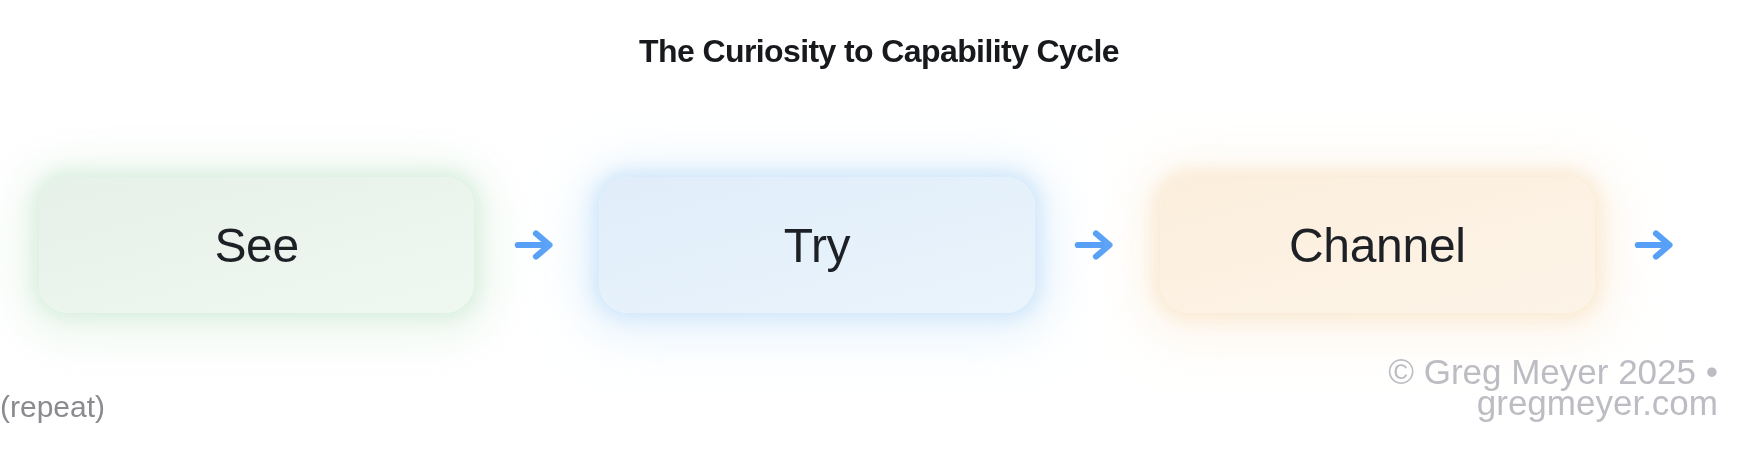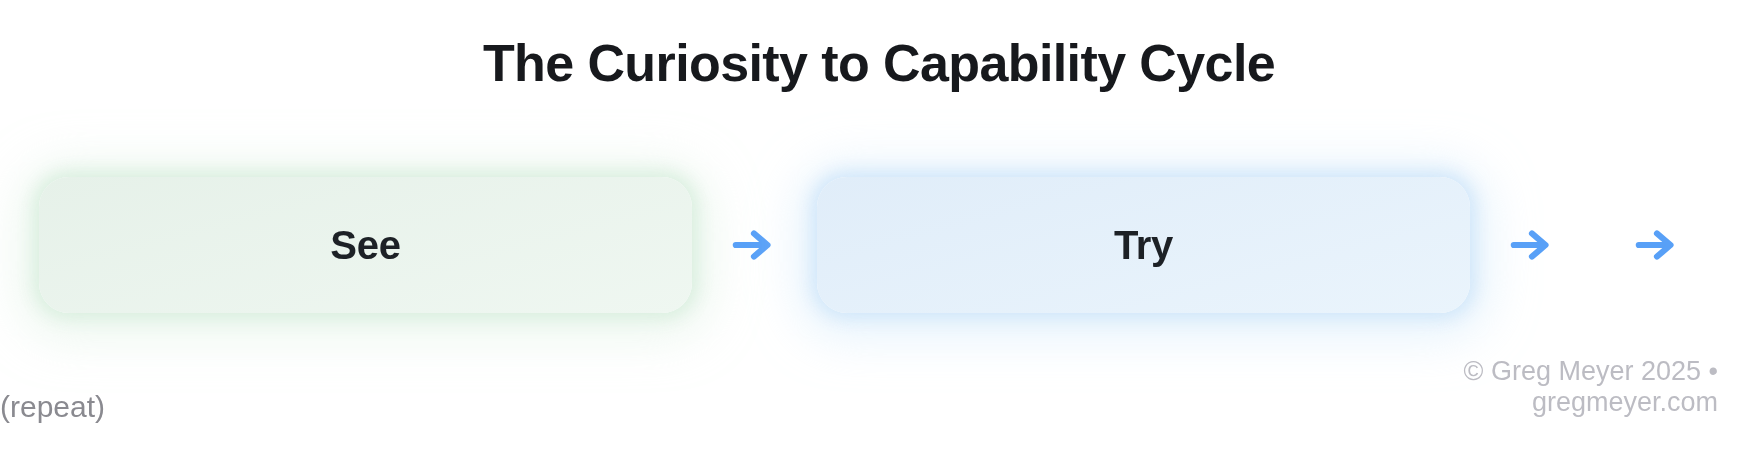--- a/index.html
+++ b/index.html
@@ -13,21 +13,21 @@
     position: relative;
     overflow: hidden;
     font-family: "Liberation Sans", sans-serif;
   }
   .title {
     position: absolute;
     top: 33px;
     left: 0;
     width: 100%;
     text-align: center;
-    font-size: 52px;
+    font-size: 32px;
     font-weight: 700;
     letter-spacing: -0.6px;
     color: #17191d;
   }
   .flow-row {
     position: absolute;
     top: 177px;
     left: 39px;
     right: 38px;
     height: 136px;
@@ -36,22 +36,22 @@
   }
   .step-box {
     flex: 1 1 0;
     height: 136px;
     border-radius: 30px;
     display: flex;
     align-items: center;
     justify-content: center;
   }
   .step-label {
-    font-size: 40px;
-    font-weight: 700;
+    font-size: 48px;
+    font-weight: 400;
     letter-spacing: -0.3px;
     color: #1d2126;
   }
   .arrow-cell {
     width: 125px;
     flex: 0 0 125px;
     display: flex;
     align-items: center;
     justify-content: center;
   }
@@ -66,21 +66,21 @@
     font-size: 30px;
     font-weight: 400;
     color: #8a8a90;
   }
   .credit {
     position: absolute;
     top: 356px;
     right: 40px;
     width: 370px;
     text-align: right;
-    font-size: 27px;
+    font-size: 35px;
     line-height: 31px;
     font-weight: 400;
     color: #bcbcc3;
   }
 </style>
 </head>
 <body>
 
 <div class="title">The Curiosity to Capability Cycle</div>
 
@@ -101,20 +101,23 @@
     <span class="step-label">Try</span>
   </div>
 
   <div class="arrow-cell">
     <svg width="46" height="36" viewBox="0 0 48 36">
       <path class="arrow-stroke" d="M4 18 H35" fill="none" stroke-width="6.5" stroke-linecap="round" stroke="#58a0f7"></path>
       <path class="arrow-stroke" d="M23 6 L37 18 L23 30" fill="none" stroke-width="6.5" stroke-linecap="round" stroke-linejoin="round" stroke="#58a0f7"></path>
     </svg>
   </div>
 
+  <div class="step-box" style="background: linear-gradient(165deg, rgb(251, 238, 220) 0%, rgb(253, 244, 232) 100%); box-shadow: rgba(251, 233, 208, 0.9) 0px 0px 16px 6px, rgba(252, 239, 221, 0.55) 0px 6px 44px 22px;">
+    <span class="step-label">Channel</span>
+  </div>
 
   <div class="arrow-cell">
     <svg width="46" height="36" viewBox="0 0 48 36">
       <path class="arrow-stroke" d="M4 18 H35" fill="none" stroke-width="6.5" stroke-linecap="round" stroke="#58a0f7"></path>
       <path class="arrow-stroke" d="M23 6 L37 18 L23 30" fill="none" stroke-width="6.5" stroke-linecap="round" stroke-linejoin="round" stroke="#58a0f7"></path>
     </svg>
   </div>
 
 
 </div>

